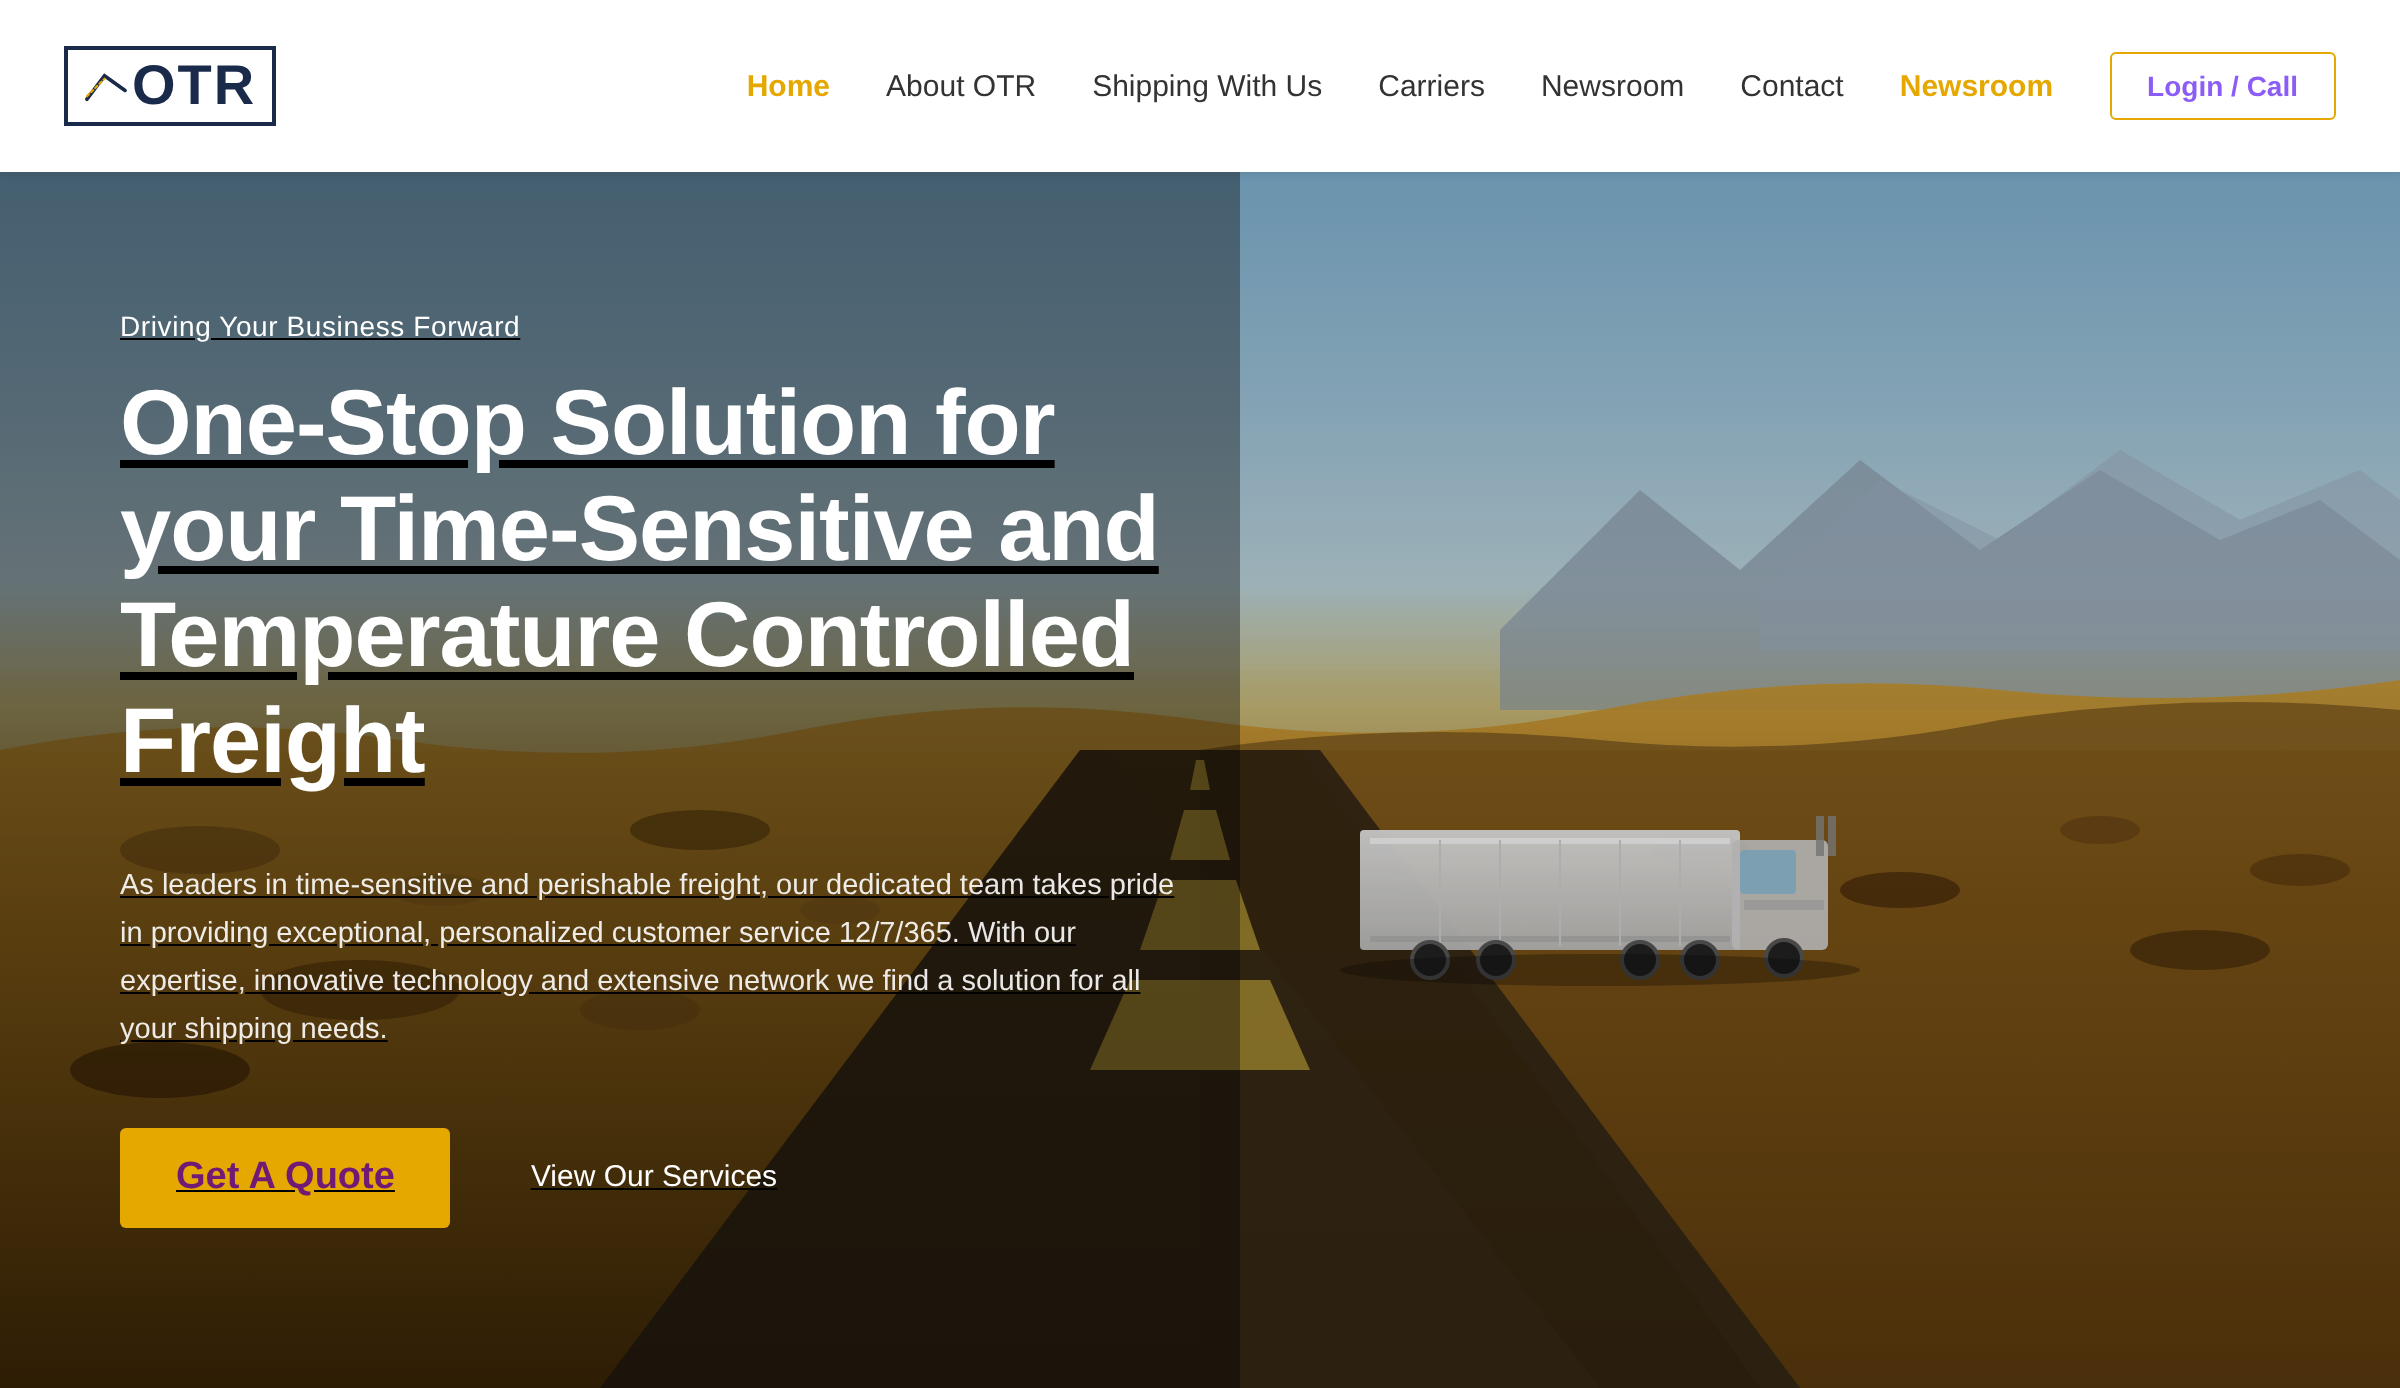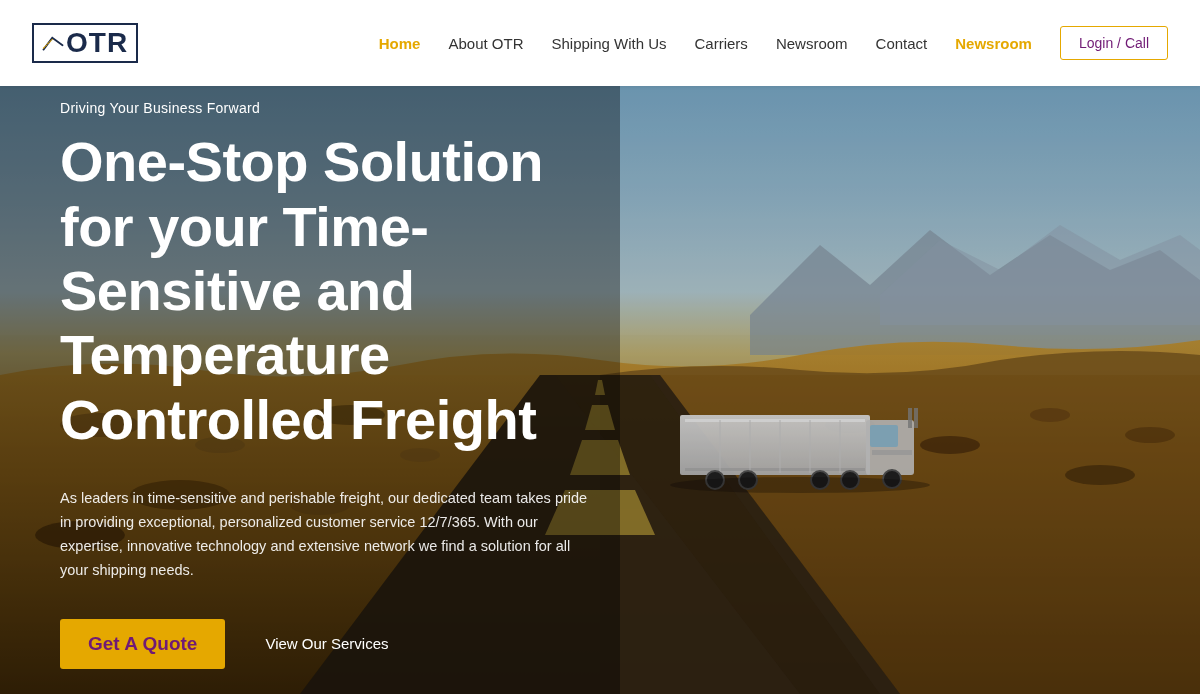--- a/index.html
+++ b/index.html
@@ -70,25 +70,25 @@
       font-weight: 600;
     }
 
     .nav-link.highlight {
       color: #e5a800;
       font-weight: 600;
     }
 
     .login-btn {
       border: 1.5px solid #e5a800;
-      color: #701a75;
+      color: #8b5cf6;
       background: transparent;
       padding: 8px 18px;
       font-size: 14px;
-      font-weight: 400;
+      font-weight: 700;
       cursor: pointer;
       border-radius: 3px;
       white-space: nowrap;
     }
 
     
     .hero {
       position: absolute;
       top: 75px;
       left: 0; right: 0;
@@ -119,32 +119,33 @@
     
     .hero-content {
       position: absolute;
       top: 0; left: 0; right: 0; bottom: 0;
       z-index: 3;
       display: flex;
       flex-direction: column;
       justify-content: center;
       padding: 60px 60px 60px 60px;
       max-width: 680px;
+      text-decoration: underline;
     }
 
     .hero-tagline {
       font-size: 14px;
       color: #fff;
       margin-bottom: 14px;
       font-weight: 400;
       letter-spacing: 0.3px;
     }
 
     .hero-title {
-      font-size: 56px;
+      font-size: 46px;
       font-weight: 800;
       color: #fff;
       line-height: 1.15;
       margin-bottom: 35px;
       letter-spacing: -0.5px;
     }
 
     .hero-description {
       font-size: 14.5px;
       color: rgba(255,255,255,0.9);

